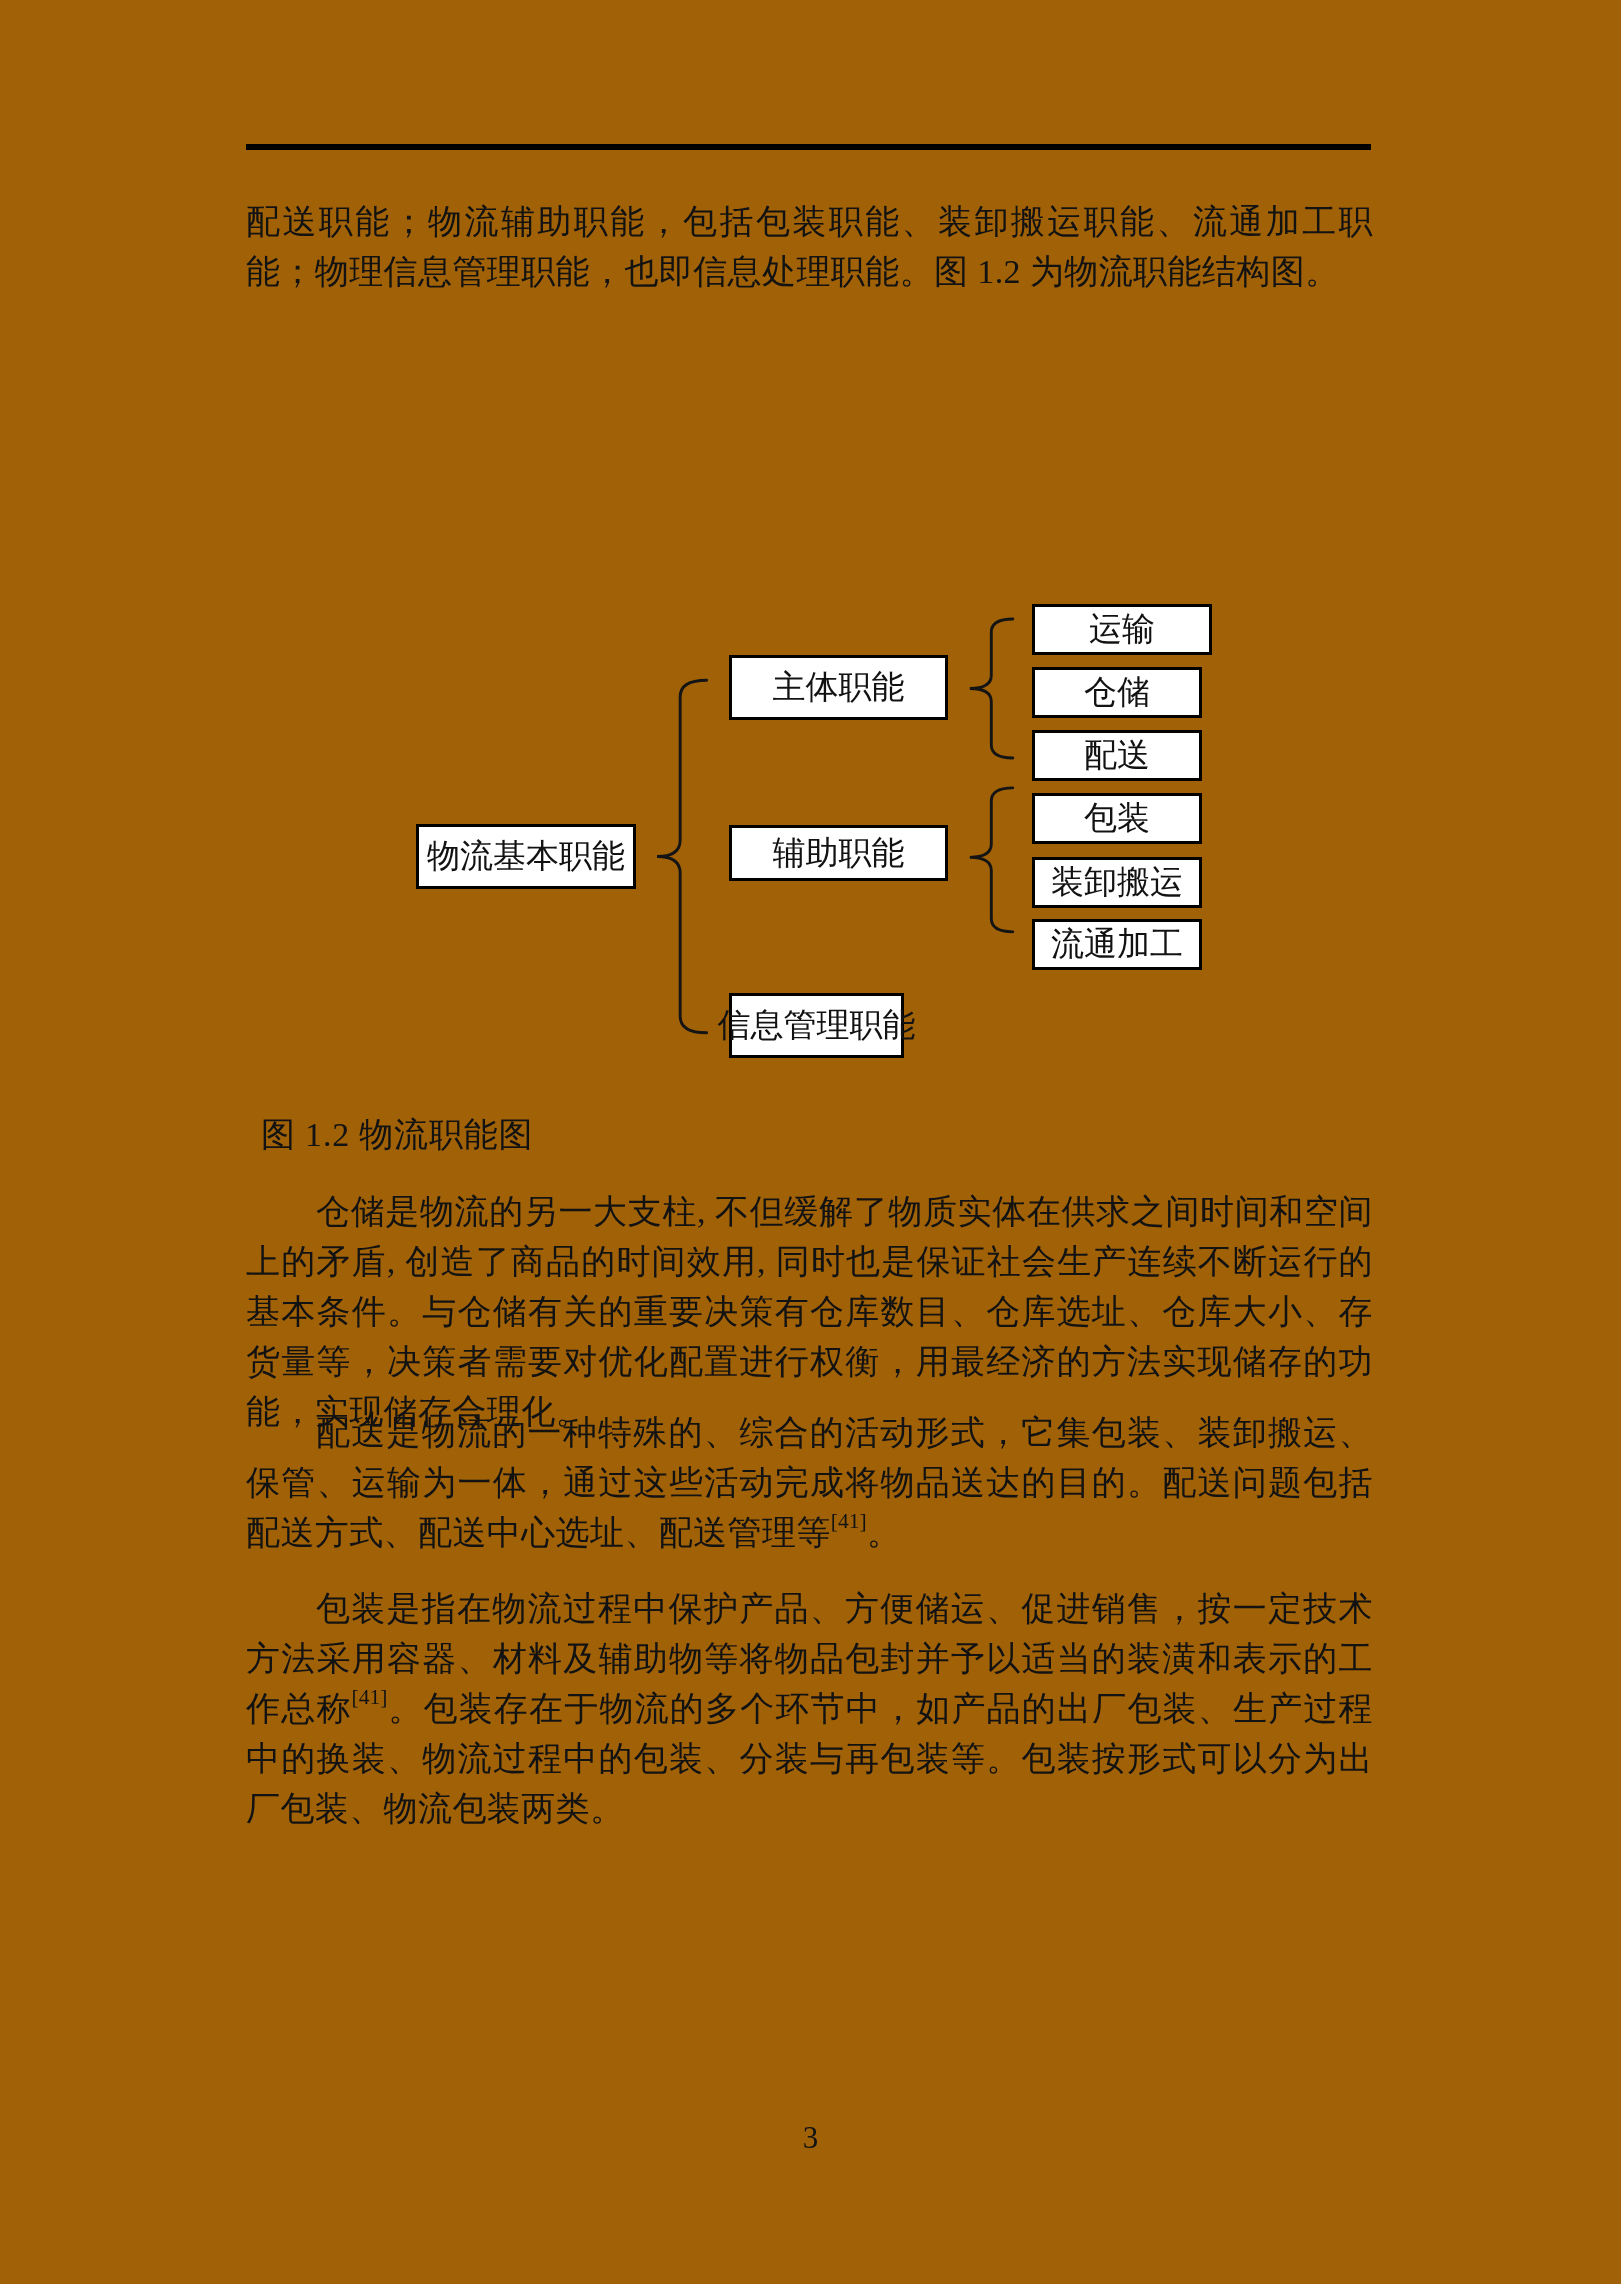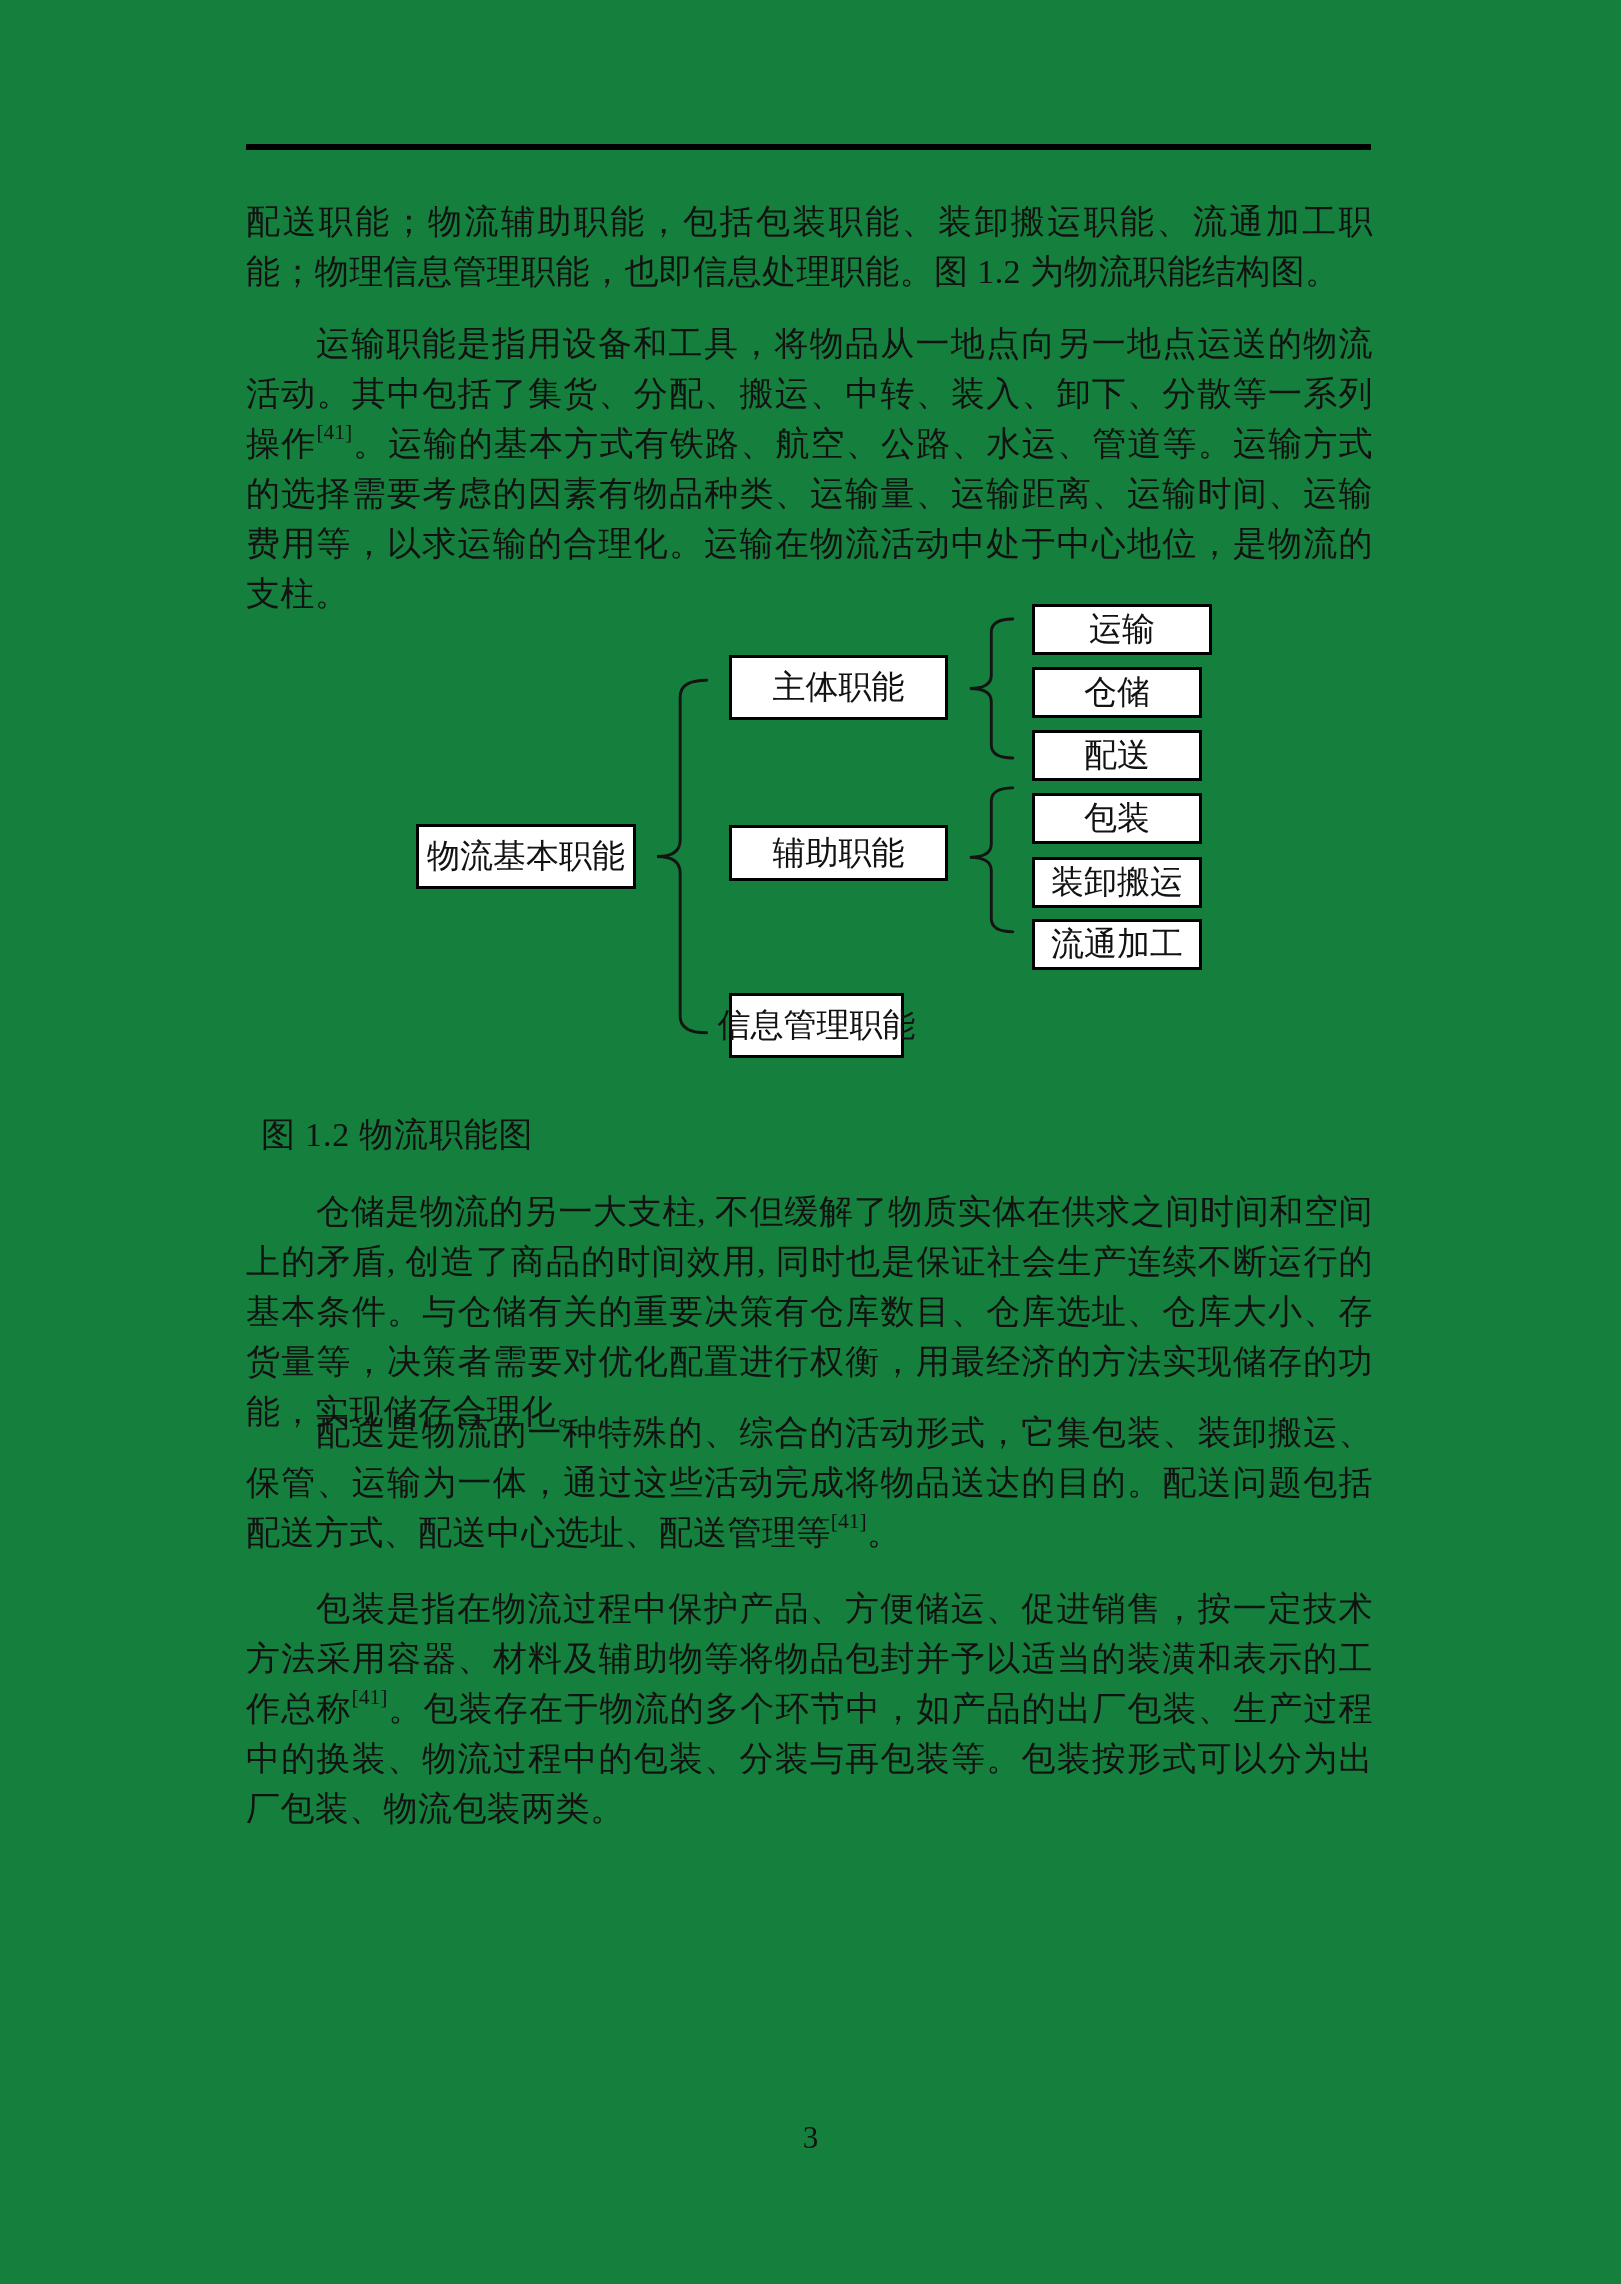--- a/index.html
+++ b/index.html
@@ -1,20 +1,20 @@
 <!DOCTYPE html>
 <html style="font-size:13.2px"><head>
 <meta charset="utf-8">
 <style>
   html, body { margin: 0; padding: 0; background: #888; }
   .page {
     position: relative;
     width: 1621px;
     height: 2284px;
-    background: #15803d;
+    background: #a16207;
     font-family: "Liberation Serif", "DejaVu Serif", serif;
     color: #121212;
     overflow: hidden;
   }
   .top-rule {
     position: absolute;
     left: 246px; top: 144px;
     width: 1125px; height: 5.8px;
     background: #000;
   }
@@ -77,21 +77,20 @@
 </style>
 </head>
 <body>
 
 <div class="page">
 
   <div class="top-rule"></div>
 
   <p class="body-text p1">配送职能；物流辅助职能，包括包装职能、装卸搬运职能、流通加工职能；物理信息管理职能，也即信息处理职能。图 1.2 为物流职能结构图。</p>
 
-  <p class="body-text indent p2"><span>运输职能是指用设备和工具，将物品从一地点向另一地点运送的物流活动。其中包括了集货、分配、搬运、中转、装入、卸下、分散等一系列操作</span><sup class="ref">[41]</sup><span>。运输的基本方式有铁路、航空、公路、水运、管道等。运输方式的选择需要考虑的因素有物品种类、运输量、运输距离、运输时间、运输费用等，以求运输的合理化。运输在物流活动中处于中心地位，是物流的支柱。</span></p>
 
   <div>
 
     <svg class="braces" width="1621" height="2284" viewBox="0 0 1959 2760">
       <path d="M854,822 Q822,822 822,842 L822,1015 Q822,1035 794,1035 Q822,1035 822,1055 L822,1228 Q822,1248 854,1248" fill="none" stroke="#141414" stroke-width="3.5" stroke-linecap="round"></path>
       <path d="M1224,748 Q1198,748 1198,764 L1198,816 Q1198,832 1172,832 Q1198,832 1198,848 L1198,900 Q1198,916 1224,916" fill="none" stroke="#141414" stroke-width="3.5" stroke-linecap="round"></path>
       <path d="M1224,952 Q1198,952 1198,968 L1198,1020 Q1198,1036 1172,1036 Q1198,1036 1198,1052 L1198,1110 Q1198,1126 1224,1126" fill="none" stroke="#141414" stroke-width="3.5" stroke-linecap="round"></path>
     </svg>
 
     <div class="fig-box" style="left:416px; top:824px; width:220px; height:65px;">物流基本职能</div>

